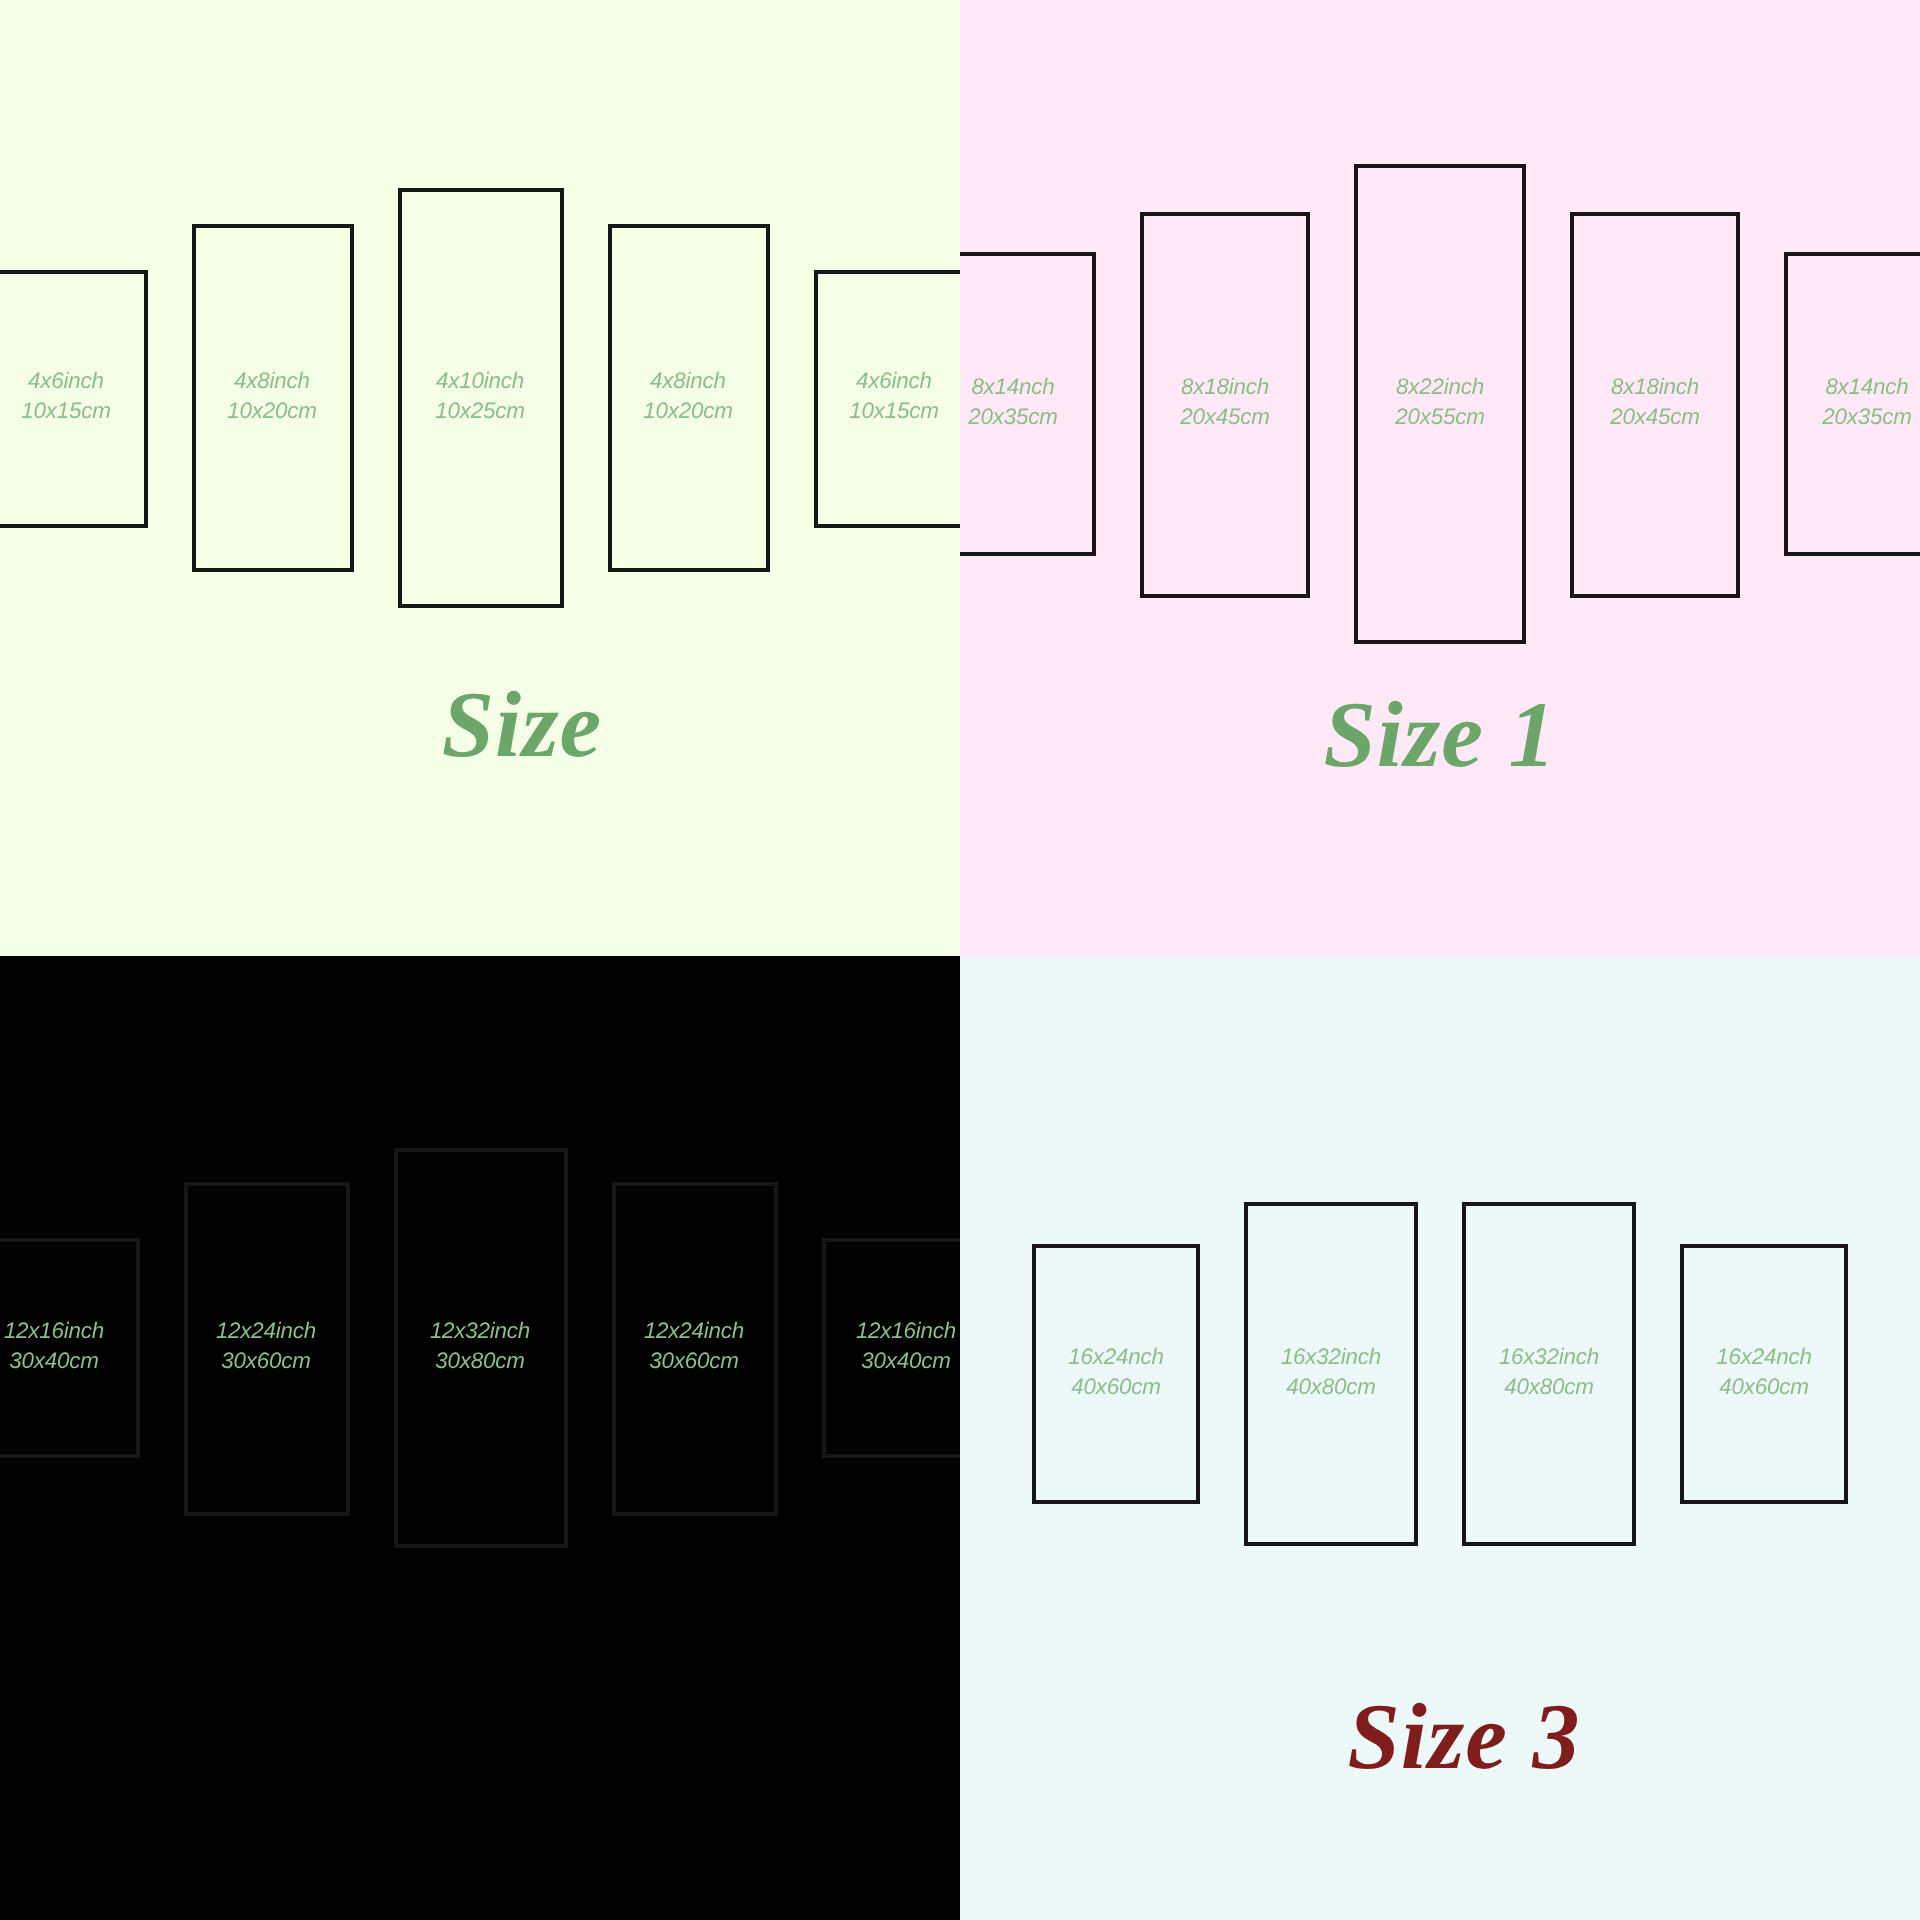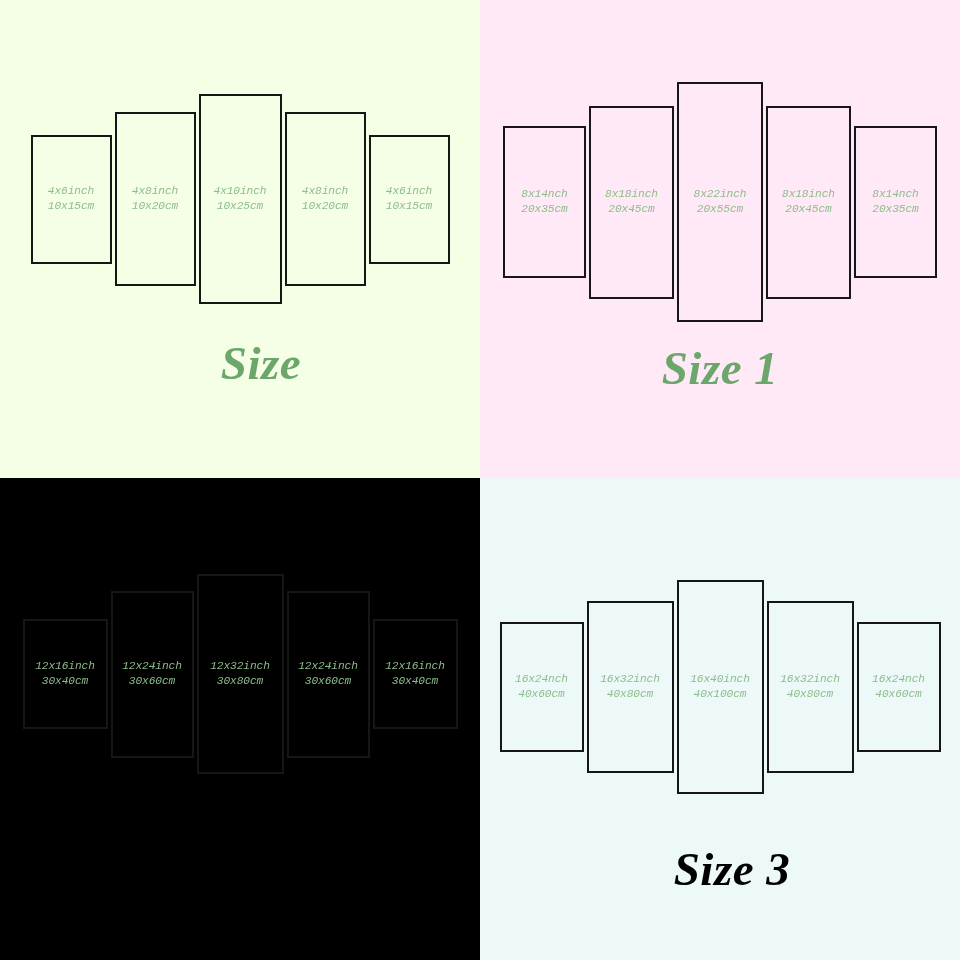--- a/index.html
+++ b/index.html
@@ -33,22 +33,21 @@
   }
 
   
   .frames {
     position: absolute;
     left: 0;
     right: 0;
     display: flex;
     align-items: center;
     justify-content: center;
-    gap: 3px;
-    font-family: Liberation Mono, monospace;
+    gap: 22px;
   }
 
   .frame {
     position: relative;
     border: 2.4px solid #161616;
     background: transparent;
     display: flex;
     flex-direction: column;
     align-items: center;
     justify-content: center;
@@ -224,35 +223,29 @@
             <span class="ln">16x24nch</span>
             <span class="ln">40x60cm</span>
           </div>
         </div>
         <div class="frame" style="width: 87px; height: 172px; border-color: rgb(22, 22, 22);">
           <div class="frame-label" style="color: rgb(141, 189, 138);">
             <span class="ln">16x32inch</span>
             <span class="ln">40x80cm</span>
           </div>
         </div>
-        <div class="frame" style="width: 87px; height: 214px; border-color: rgb(22, 22, 22);">
-          <div class="frame-label" style="color: rgb(141, 189, 138);">
-            <span class="ln">16x40inch</span>
-            <span class="ln">40x100cm</span>
-          </div>
-        </div>
         <div class="frame" style="width: 87px; height: 172px; border-color: rgb(22, 22, 22);">
           <div class="frame-label" style="color: rgb(141, 189, 138);">
             <span class="ln">16x32inch</span>
             <span class="ln">40x80cm</span>
           </div>
         </div>
         <div class="frame" style="width: 84px; height: 130px; border-color: rgb(22, 22, 22);">
           <div class="frame-label" style="color: rgb(141, 189, 138);">
             <span class="ln">16x24nch</span>
             <span class="ln">40x60cm</span>
           </div>
         </div>
       </div>
-    <div class="caption" style="color: #000000; padding-left: 24px;">Size 3</div>
+    <div class="caption" style="color: #7f1d1d; padding-left: 24px;">Size 3</div>
   </div>
 
 </div>
 
 </body></html>

